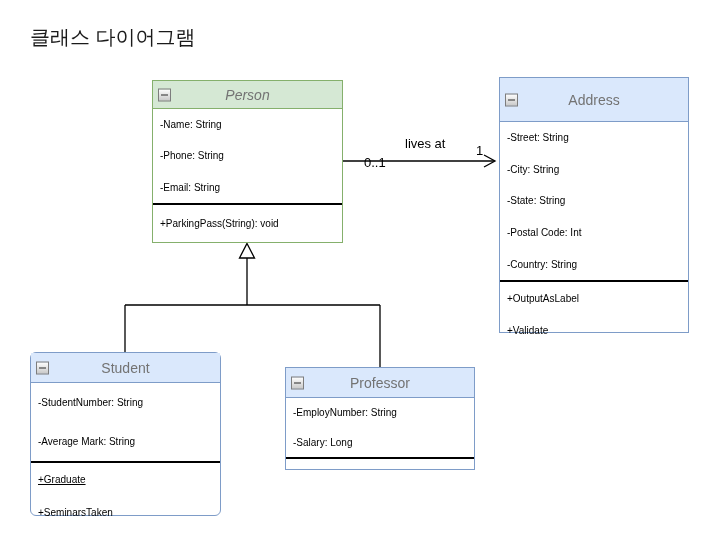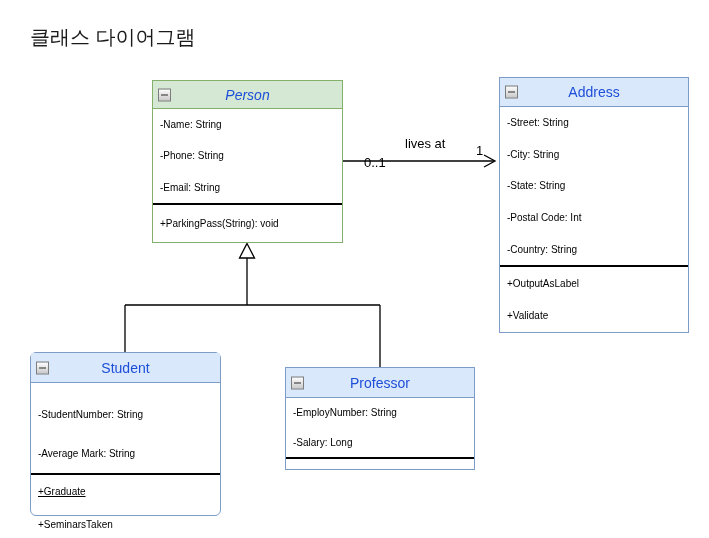--- a/index.html
+++ b/index.html
@@ -39,21 +39,21 @@
   .green .class-header {
     background: var(--green-fill);
     border-bottom: 1px solid var(--green-border);
   }
   .blue .class-header {
     background: var(--blue-fill);
     border-bottom: 1px solid var(--blue-border);
   }
   .class-title {
     font-size: 14px;
-    color: #1d4ed8;
+    color: #737373;
   }
   .class-title.italic { font-style: italic; }
   .collapse-icon {
     position: absolute;
     left: 5px;
     top: 50%;
     transform: translateY(-50%);
     width: 13px;
     height: 13px;
     background: linear-gradient(#fdfdfd, #c9c9c9);
@@ -123,21 +123,21 @@
         <div class="member-row">-Name: String</div>
         <div class="member-row">-Phone: String</div>
         <div class="member-row">-Email: String</div>
       </div>
     <div class="section methods" style="height:37px;">
         <div class="member-row">+ParkingPass(String): void</div>
       </div>
   </div>
 
   <div class="class-box blue" style="left:499px; top:77px; width:190px; height:256px;">
-    <div class="class-header" style="height:29px;">
+    <div class="class-header" style="height:44px;">
       <span class="collapse-icon">
           <span class="minus-glyph"></span>
         </span>
       <span class="class-title">Address</span>
     </div>
     <div class="section attrs" style="height:160px;">
         <div class="member-row">-Street: String</div>
         <div class="member-row">-City: String</div>
         <div class="member-row">-State: String</div>
         <div class="member-row">-Postal Code: Int</div>
@@ -149,21 +149,21 @@
       </div>
   </div>
 
   <div class="class-box blue" style="left:30px; top:352px; width:191px; height:164px;border-radius:6px;">
     <div class="class-header" style="height:30px;">
       <span class="collapse-icon">
           <span class="minus-glyph"></span>
         </span>
       <span class="class-title">Student</span>
     </div>
-    <div class="section attrs" style="height:80px;margin-top:12px;">
+    <div class="section attrs" style="height:80px;">
         <div class="member-row">-StudentNumber: String</div>
         <div class="member-row">-Average Mark: String</div>
       </div>
     <div class="section methods" style="height:66px;">
         <div class="member-row underline">+Graduate</div>
         <div class="member-row">+SeminarsTaken</div>
       </div>
   </div>
 
   <div class="class-box blue" style="left:285px; top:367px; width:190px; height:103px;">

